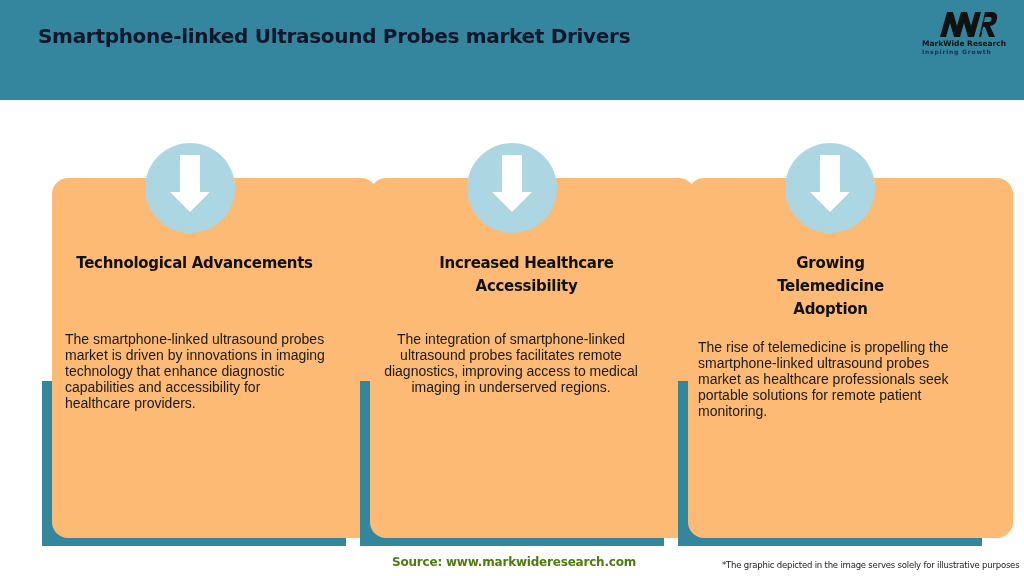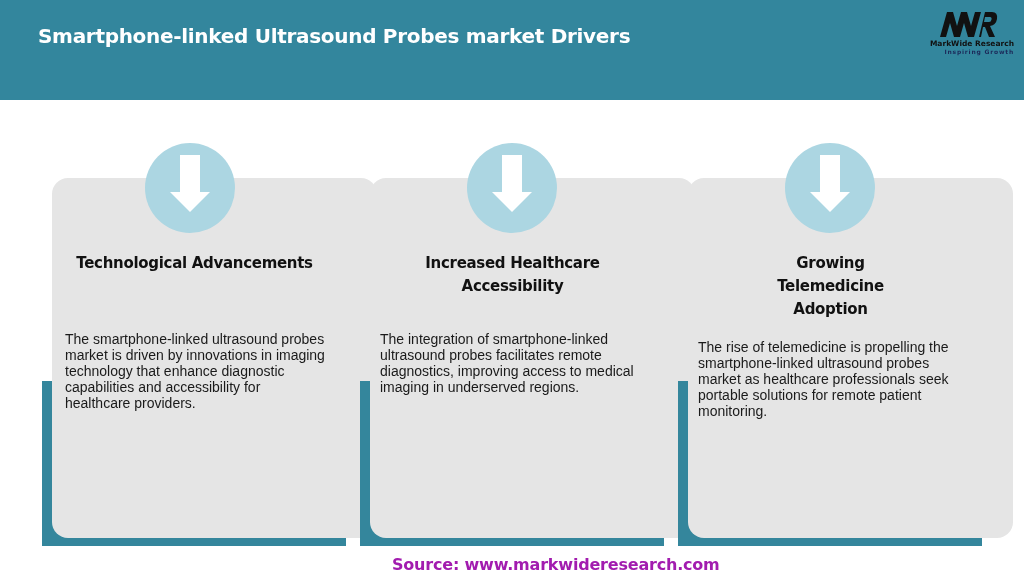--- a/index.html
+++ b/index.html
@@ -11,67 +11,67 @@
     .page { position: relative; width: 1024px; height: 576px; background: #ffffff; }
 
     .header {
       position: absolute; left: 0; top: 0; width: 1024px; height: 100px;
       background: #33869d;
     }
     .header-title {
       position: absolute; left: 38px; top: 24px;
       font-family: "DejaVu Sans", sans-serif;
       font-weight: bold; font-size: 20px; letter-spacing: -0.3px;
-      color: #ffffff; white-space: nowrap;
+      color: #0f172a; white-space: nowrap;
     }
     .logo {
       position: absolute; left: 922px; top: 10px; width: 92px; height: 48px;
-      text-align: right;
+      text-align: left;
     }
     .logo-mark {
       display: block; width: 60px; height: 28px; margin: 0 auto;
     }
     .logo-name {
       display: block; font-family: "DejaVu Sans", sans-serif; font-weight: bold;
       font-size: 7.5px; color: #111; line-height: 9px; white-space: nowrap; margin-top: 1px;
     }
     .logo-tag {
       display: block; font-family: "DejaVu Sans", sans-serif; font-weight: bold;
       font-size: 6px; color: #1c2a5a; line-height: 7px; letter-spacing: 0.8px; white-space: nowrap;
     }
 
     .teal-back {
       position: absolute; top: 381px; height: 165px; width: 304px;
       background: #34869c;
     }
     .card {
       position: absolute; top: 178px; height: 360px; width: 325px;
-      background: #e5e5e5; border-radius: 16px;
+      background: #fdba74; border-radius: 16px;
     }
     .circle {
       position: absolute; top: 143px; width: 90px; height: 90px; border-radius: 50%;
       background: #acd6e2;
     }
     .circle svg { position: absolute; left: 0; top: 0; width: 90px; height: 90px; }
 
     .card-title {
       position: absolute; left: 0; top: 252px; width: 285px;
       text-align: center; font-family: "DejaVu Sans", sans-serif; font-weight: bold;
       font-size: 15px; line-height: 23px; color: #111111; letter-spacing: -0.3px;
     }
     .card-body {
       position: absolute; top: 331px; width: 262px;
       font-family: "Liberation Sans", sans-serif; font-size: 14px; line-height: 16px;
       color: #1a1a1a;
     }
 
     .footer-source {
       position: absolute; left: 392px; top: 555px;
-      font-family: "DejaVu Sans", sans-serif; font-weight: bold; font-size: 16px;
-      color: #a21caf; white-space: nowrap; letter-spacing: -0.2px;
+      font-family: "DejaVu Sans", sans-serif; font-weight: bold; font-size: 12px;
+      color: #4d7c0f; white-space: nowrap; letter-spacing: -0.2px;
     }
     .footer-note {
       position: absolute; left: 722px; top: 560px;
       font-family: "DejaVu Sans", sans-serif; font-size: 8.5px; color: #222;
       white-space: nowrap; letter-spacing: -0.2px;
     }
   </style>
 </head>
 <body>
 
@@ -95,34 +95,35 @@
     <div class="card-body" style="left:13px; top:153px;">The smartphone-linked ultrasound probes market is driven by innovations in imaging technology that enhance diagnostic capabilities and accessibility for healthcare providers.</div>
   </div>
   <div class="circle" style="left:145px;">
     <svg viewBox="0 0 90 90">
       <path d="M35 12 L55 12 L55 49 L65 49 L45 69 L25 49 L35 49 Z" fill="#ffffff"></path>
     </svg>
   </div>
 
   <div class="teal-back" style="left:360px;"></div>
   <div class="card" style="left:370px;">
-    <div class="card-title" style="top:74px; padding:0 50px;">Increased Healthcare Accessibility</div>
-    <div class="card-body" style="left:10px; top:153px; width:262px;">The integration of smartphone-linked ultrasound probes facilitates remote diagnostics, improving access to medical imaging in underserved regions.</div>
+    <div class="card-title" style="top:74px; padding:0 50px;margin-left:14px;">Increased Healthcare Accessibility</div>
+    <div class="card-body" style="left:10px; top:153px; width:262px;text-align:center;">The integration of smartphone-linked ultrasound probes facilitates remote diagnostics, improving access to medical imaging in underserved regions.</div>
   </div>
   <div class="circle" style="left:467px;">
     <svg viewBox="0 0 90 90">
       <path d="M35 12 L55 12 L55 49 L65 49 L45 69 L25 49 L35 49 Z" fill="#ffffff"></path>
     </svg>
   </div>
 
   <div class="teal-back" style="left:678px;"></div>
   <div class="card" style="left:688px;">
     <div class="card-title" style="top:74px; padding:0 54px;">Growing Telemedicine Adoption</div>
     <div class="card-body" style="left:10px; top:153px; width:262px;margin-top:8px;">The rise of telemedicine is propelling the smartphone-linked ultrasound probes market as healthcare professionals seek portable solutions for remote patient monitoring.</div>
   </div>
   <div class="circle" style="left:785px;">
     <svg viewBox="0 0 90 90">
       <path d="M35 12 L55 12 L55 49 L65 49 L45 69 L25 49 L35 49 Z" fill="#ffffff"></path>
     </svg>
   </div>
 
   <div class="footer-source">Source: www.markwideresearch.com</div>
+  <div class="footer-note">*The graphic depicted in the image serves solely for illustrative purposes</div>
 </div>
 
 </body></html>

